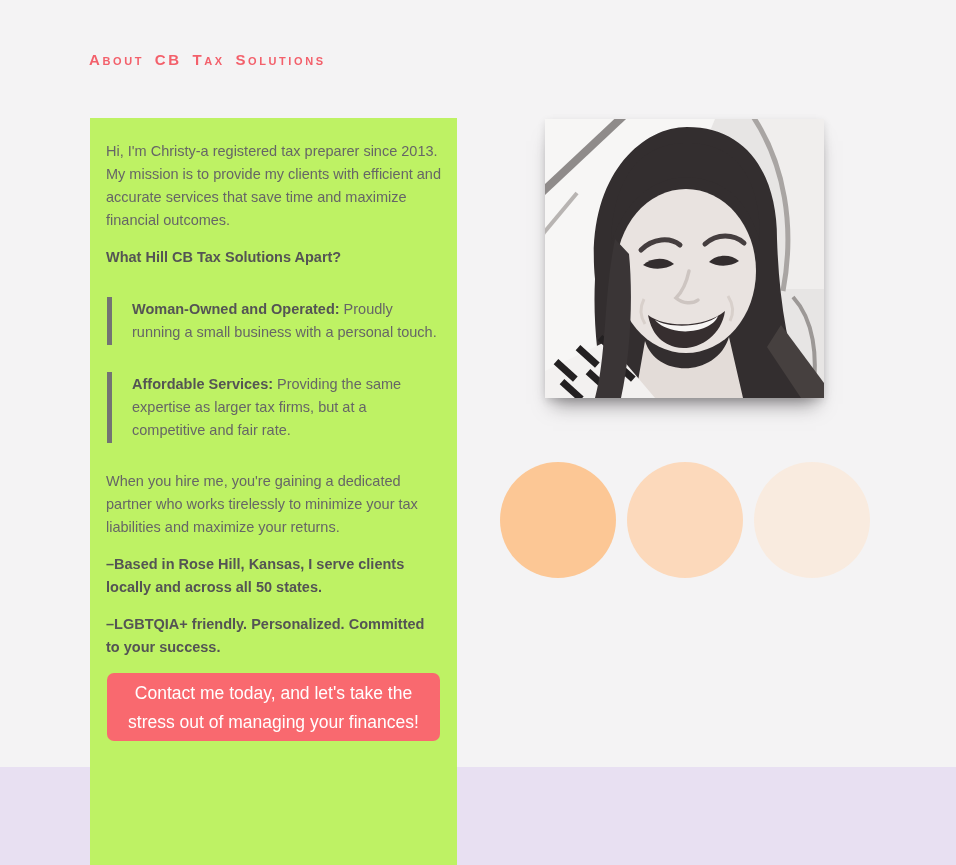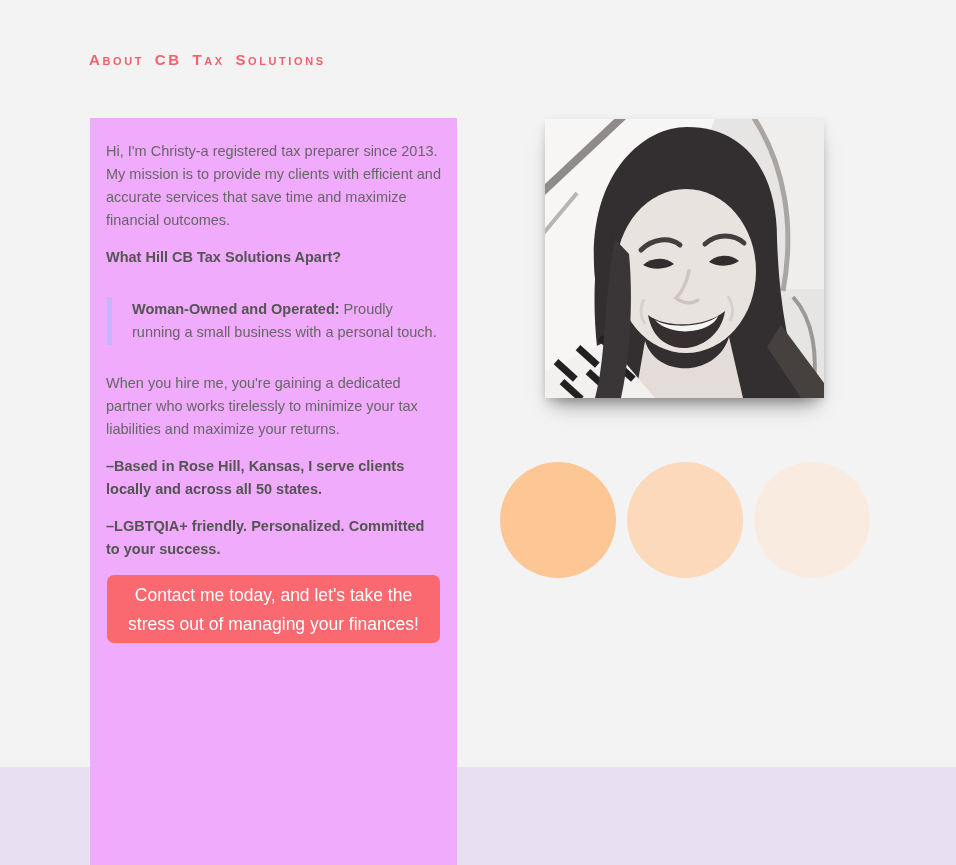--- a/index.html
+++ b/index.html
@@ -26,39 +26,39 @@
     font-weight: 700;
     font-variant: small-caps;
     letter-spacing: 2.6px;
     word-spacing: 4px;
     color: #f3606b;
   }
   .about-card {
     position: absolute;
     left: 90px; top: 118px;
     width: 367px; height: 747px;
-    background: #f0abfc;
+    background: #bef264;
     padding: 22px 16px 0 16px;
     z-index: 2;
   }
   .about-card p {
     font-size: 14.5px;
     line-height: 23px;
     color: #666666;
     margin: 0 0 14px 0;
   }
   .about-card .subheading {
     font-size: 14.5px;
     line-height: 23px;
     font-weight: 700;
     color: #545454;
     margin: 0 0 28px 0;
   }
   .about-card blockquote {
-    border-left: 5px solid #c4b5fd;
+    border-left: 5px solid #737373;
     padding: 1px 0 1px 20px;
     margin: 0 0 27px 1px;
     font-size: 14.5px;
     line-height: 23px;
     color: #666666;
   }
   .about-card strong, .about-card .bold-par {
     font-weight: 700;
     color: #545454;
   }
@@ -107,20 +107,23 @@
 
   <div class="about-card">
     <p>Hi, I'm Christy-a registered tax preparer since 2013. My mission is to provide my clients with efficient and accurate services that save time and maximize financial outcomes.</p>
 
     <h4 class="subheading">What Hill CB Tax Solutions Apart?</h4>
 
     <blockquote>
       <strong>Woman-Owned and Operated:</strong><span> Proudly running a small business with a personal touch.</span>
     </blockquote>
 
+    <blockquote>
+      <strong>Affordable Services:</strong><span> Providing the same expertise as larger tax firms, but at a competitive and fair rate.</span>
+    </blockquote>
 
 
     <p>When you hire me, you're gaining a dedicated partner who works tirelessly to minimize your tax liabilities and maximize your returns.</p>
 
     <p class="bold-par">–Based in Rose Hill, Kansas, I serve clients locally and across all 50 states.</p>
 
     <p class="bold-par">–LGBTQIA+ friendly. Personalized. Committed to your success.</p>
 
     <button class="cta-button">Contact me today, and let's take the stress out of managing your finances!</button>
   </div>

